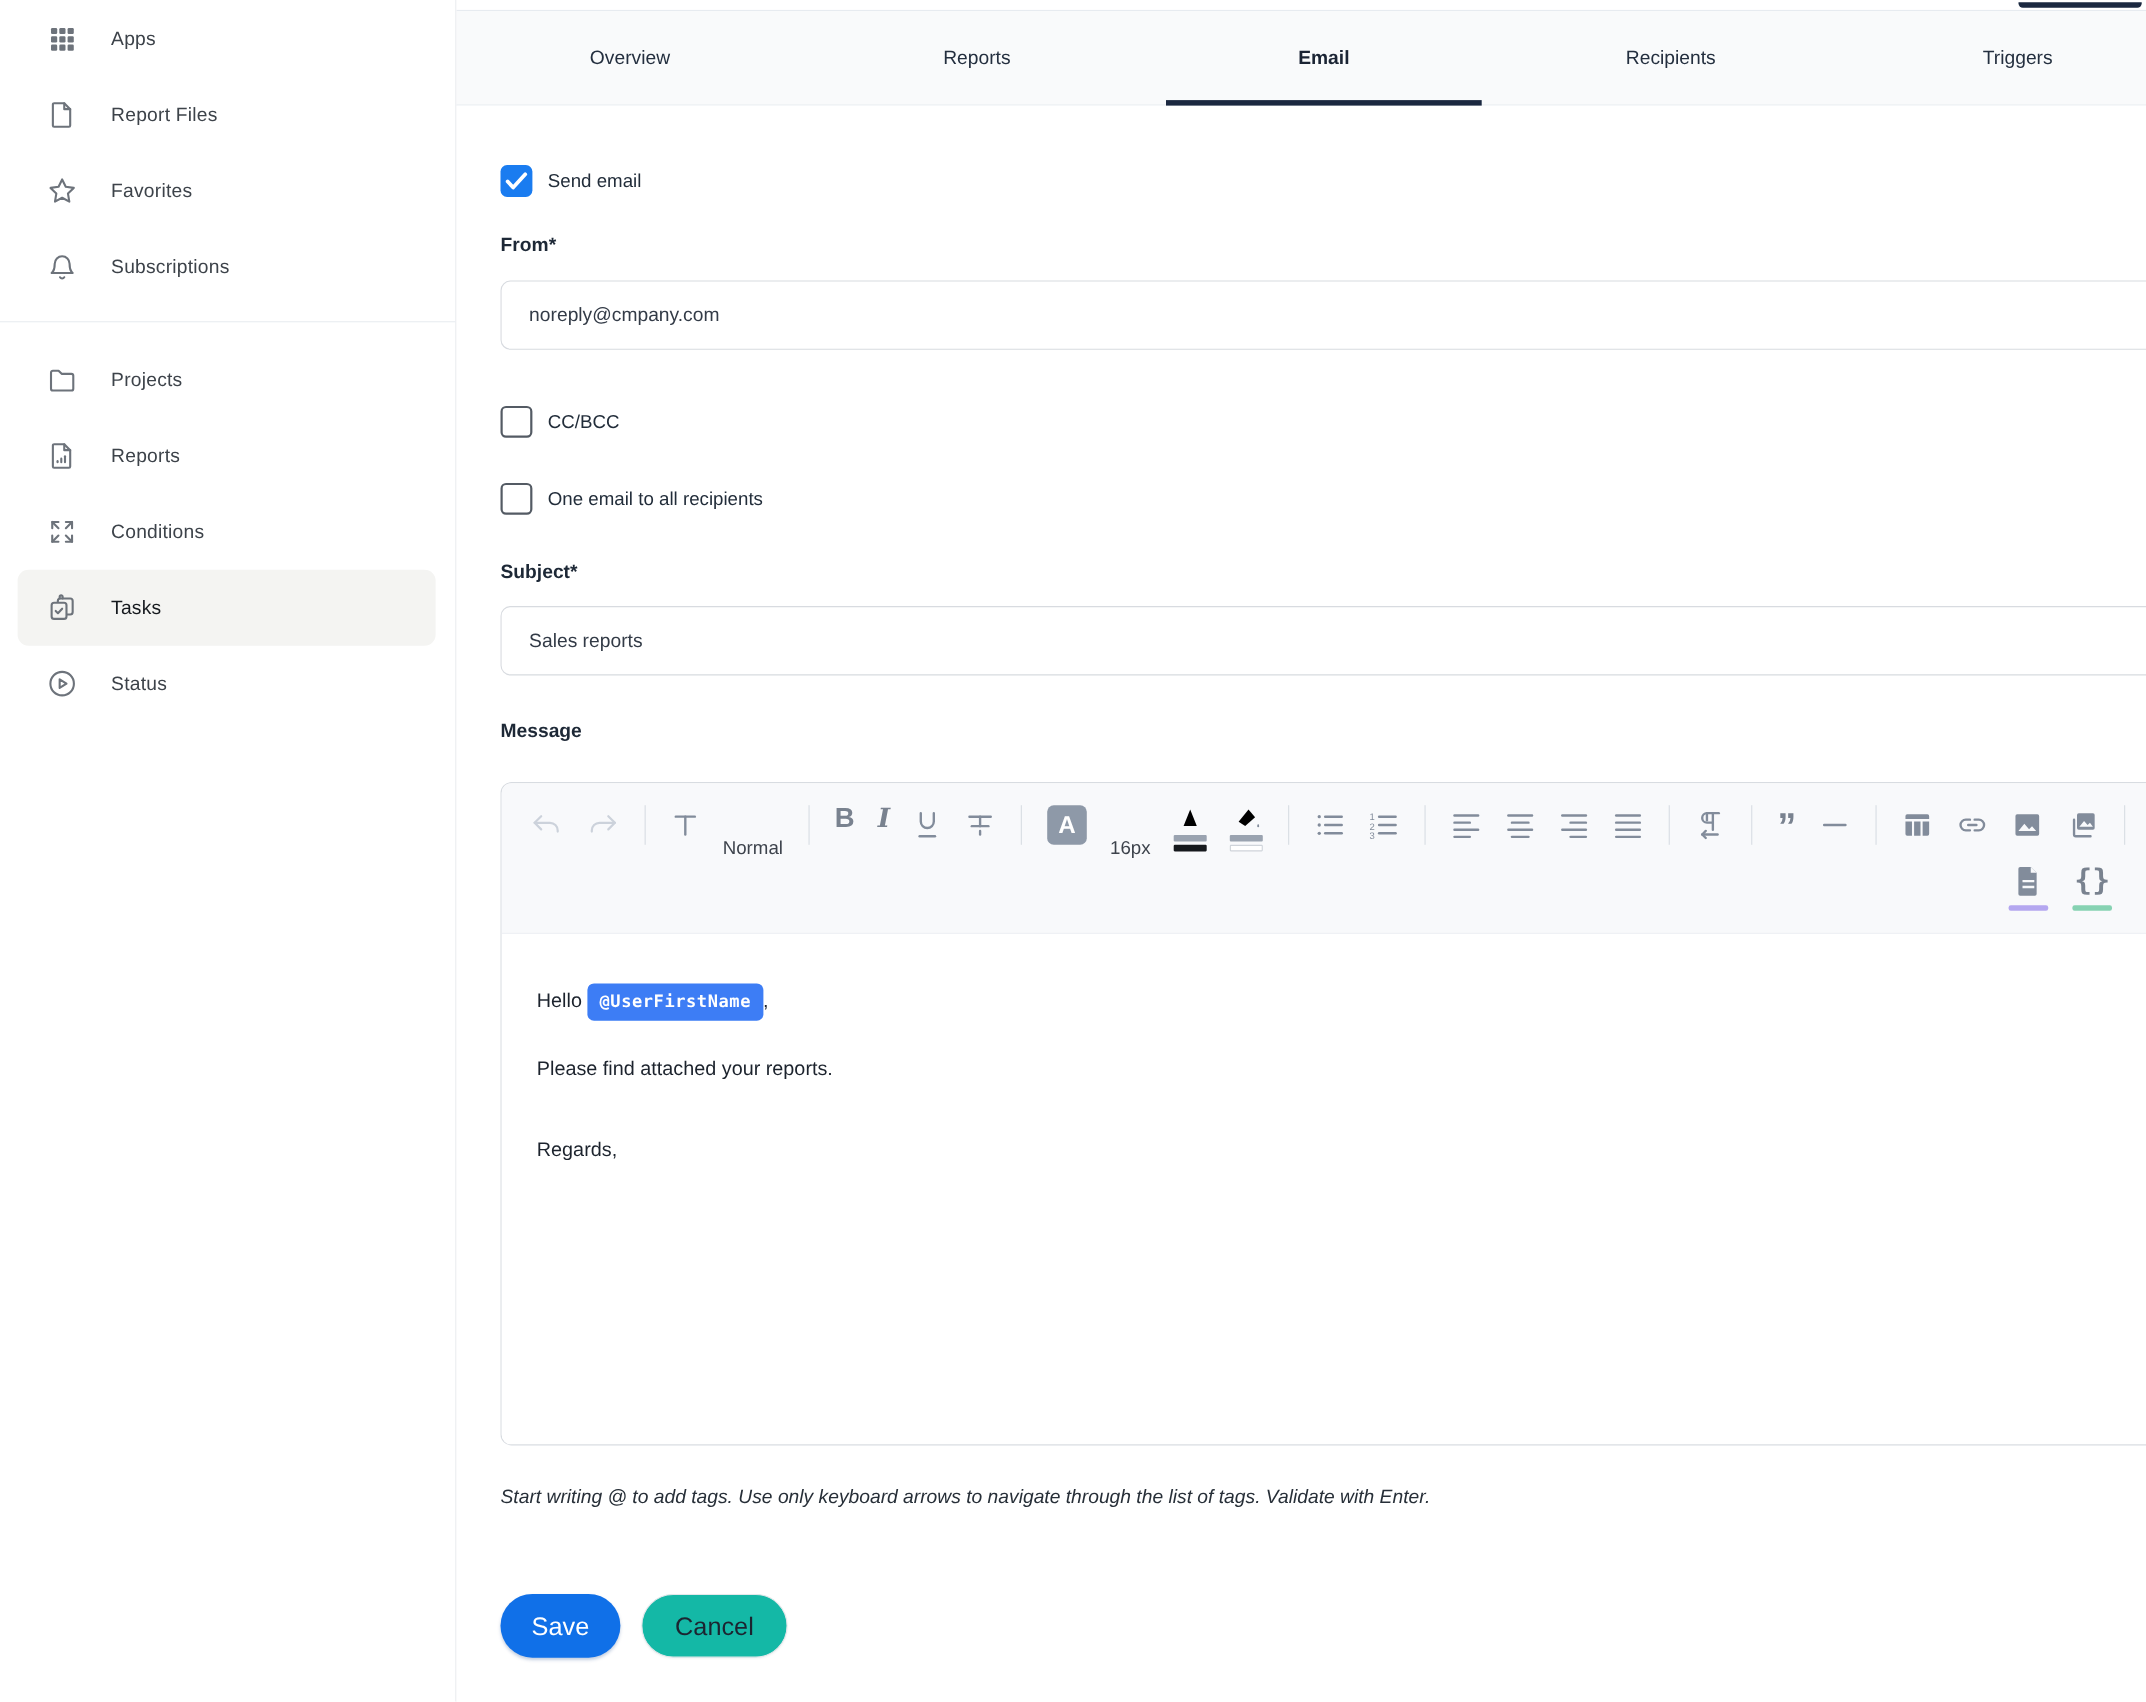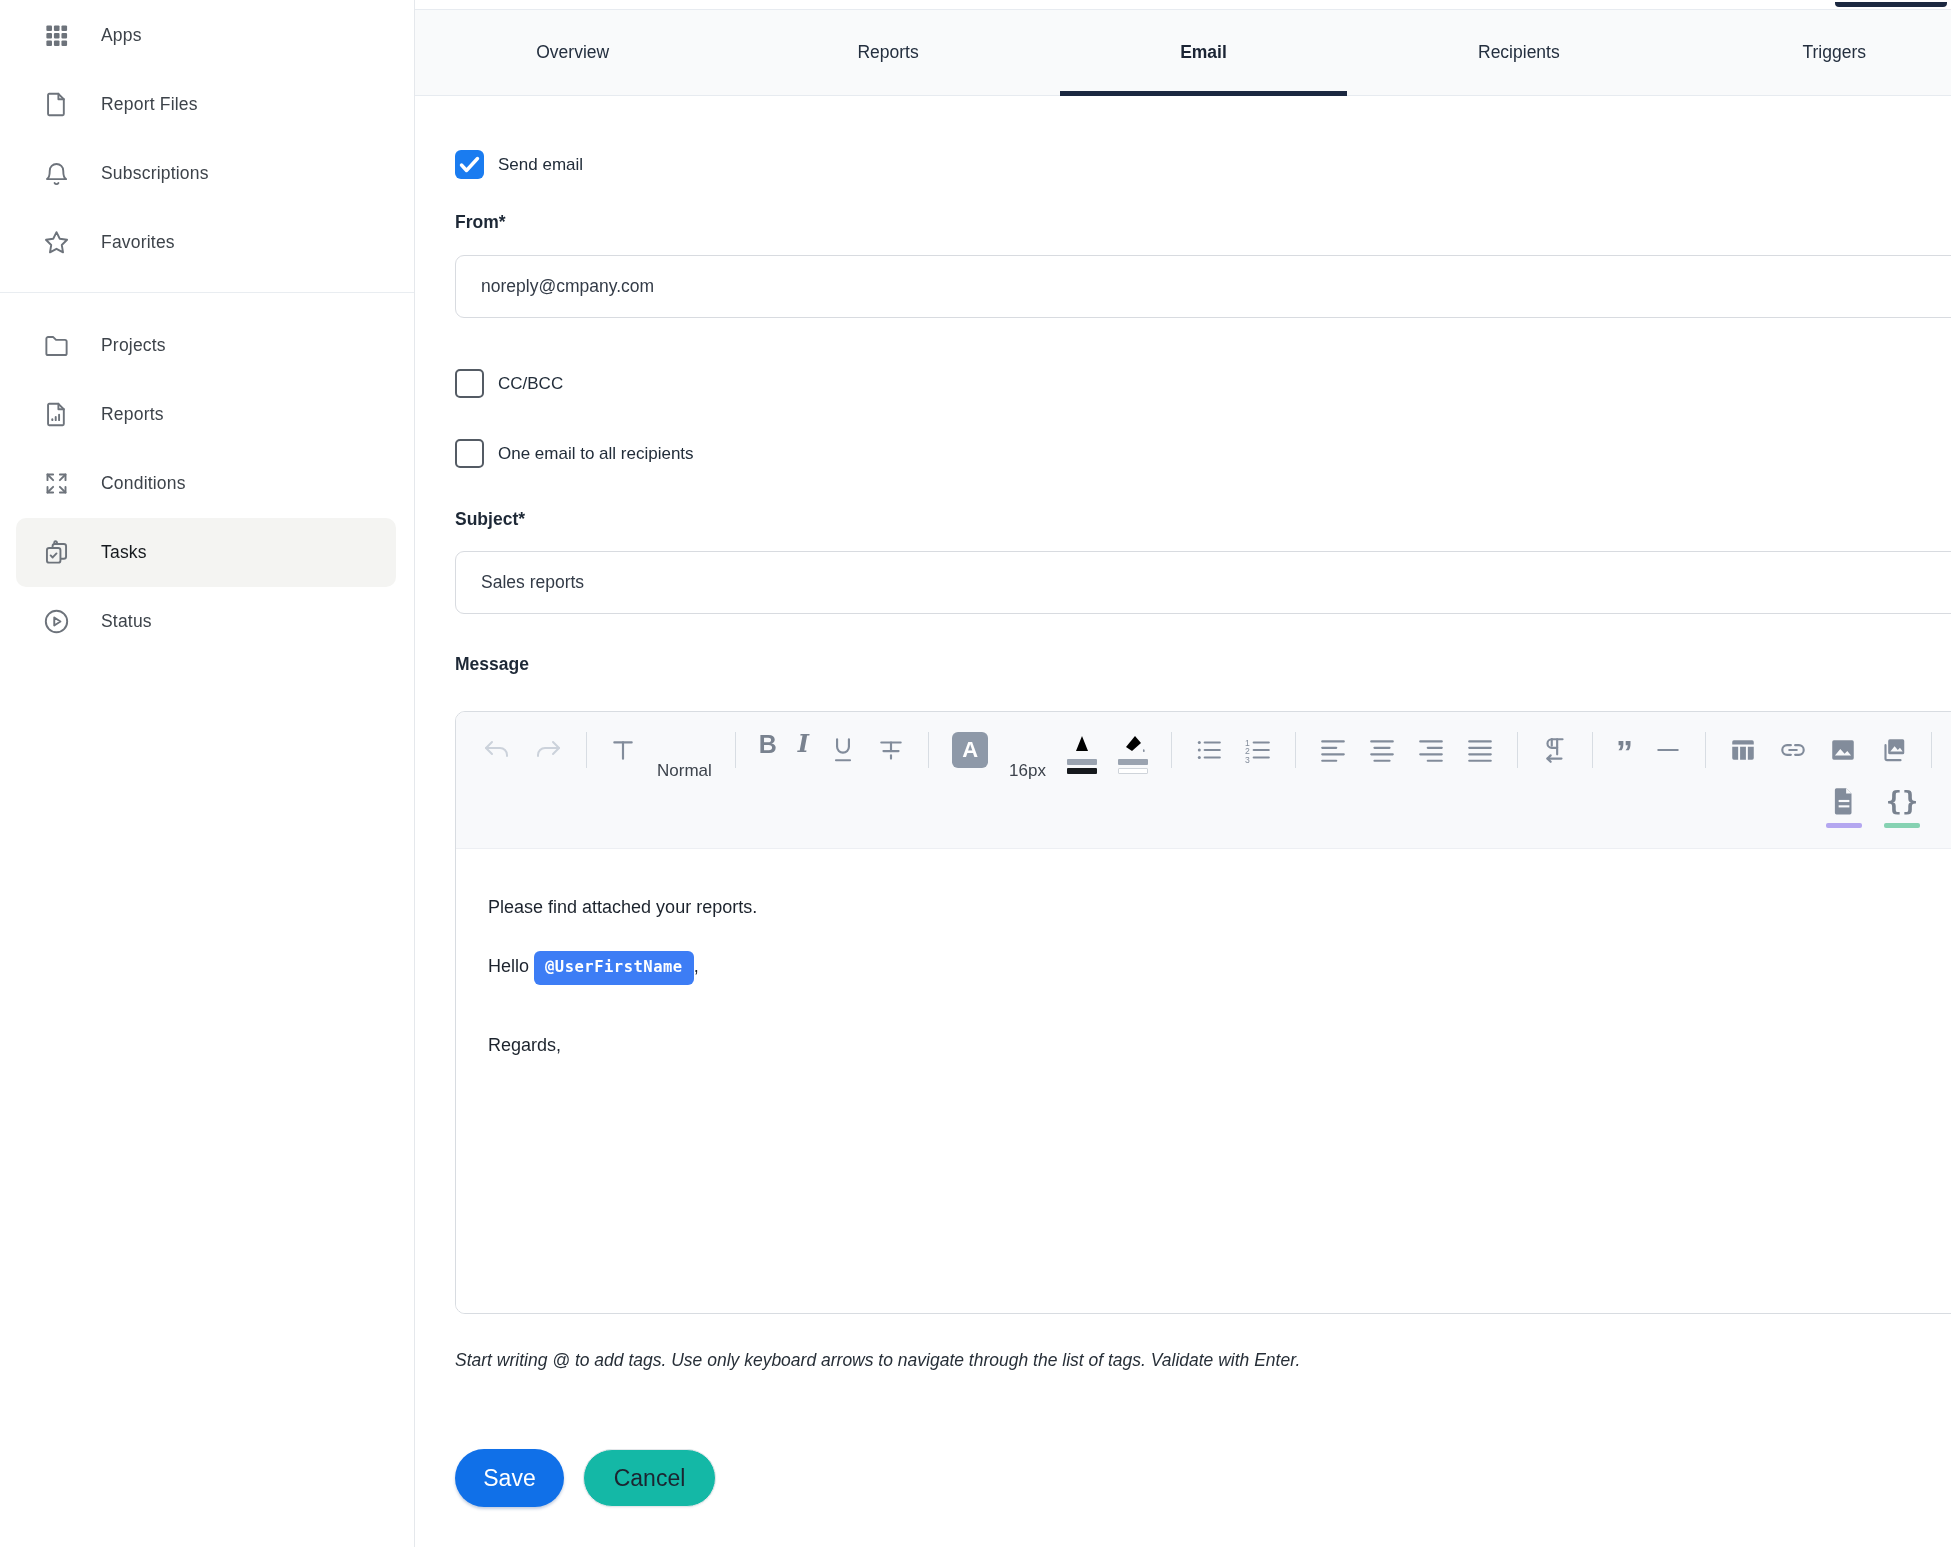--- a/index.html
+++ b/index.html
@@ -115,33 +115,33 @@
         <svg viewBox="0 0 24 24">
             <path d="M5.5 2.5h8.2l4.8 4.8v13.2a1 1 0 01-1 1H5.5a1 1 0 01-1-1V3.5a1 1 0 011-1z"></path>
             <path d="M13.7 2.5v4.8h4.8"></path>
           </svg>
         </span>
       <span class="lbl">Report Files</span>
     </div>
     <div class="side-item">
       <span class="s-ico">
         <svg viewBox="0 0 24 24">
+            <path d="M12 2.8l2.9 5.9 6.5.9-4.7 4.6 1.1 6.5L12 17.6l-5.8 3.1 1.1-6.5L2.6 9.6l6.5-.9z"></path>
+          </svg>
+        </span>
+      <span class="lbl">Favorites</span>
+    </div>
+    <div class="side-item">
+      <span class="s-ico">
+        <svg viewBox="0 0 24 24">
             <path d="M18 9.5a6 6 0 10-12 0c0 6-2.5 7.5-2.5 7.5h17S18 15.5 18 9.5z"></path>
             <path d="M10.3 20.5a2 2 0 003.4 0"></path>
           </svg>
         </span>
       <span class="lbl">Subscriptions</span>
-    </div>
-    <div class="side-item">
-      <span class="s-ico">
-        <svg viewBox="0 0 24 24">
-            <path d="M12 2.8l2.9 5.9 6.5.9-4.7 4.6 1.1 6.5L12 17.6l-5.8 3.1 1.1-6.5L2.6 9.6l6.5-.9z"></path>
-          </svg>
-        </span>
-      <span class="lbl">Favorites</span>
     </div>
   </div>
 
   <div class="side-divider"></div>
 
   <div class="side-group" style="margin-top:0">
     <div class="side-item">
       <span class="s-ico">
         <svg viewBox="0 0 24 24">
             <path d="M3 19V6a1.5 1.5 0 011.5-1.5h4.6L11.6 7h7.9A1.5 1.5 0 0121 8.5V19a1.5 1.5 0 01-1.5 1.5h-15A1.5 1.5 0 013 19z"></path>
@@ -423,22 +423,22 @@
             <div class="tb-under u-purple"></div>
           </div>
           <div class="tb-stack">
             <span style="font-size:27px; font-weight:700; color:#79828f; line-height:30px; font-family:'DejaVu Sans Mono',monospace;">{}</span>
             <div class="tb-under u-green"></div>
           </div>
         </div>
       </div>
 
       <div class="ed-body">
+        <p><span>Hello </span><span class="tagpill">@UserFirstName</span><span>,</span></p>
         <p>Please find attached your reports.</p>
-        <p><span>Hello </span><span class="tagpill">@UserFirstName</span><span>,</span></p>
         <p class="regards">Regards,</p>
       </div>
     </div>
 
     <div class="helper">Start writing @ to add tags. Use only keyboard arrows to navigate through the list of tags. Validate with Enter.</div>
 
     <div class="btn-row">
       <button class="btn save">Save</button>
       <button class="btn cancel">Cancel</button>
     </div>

